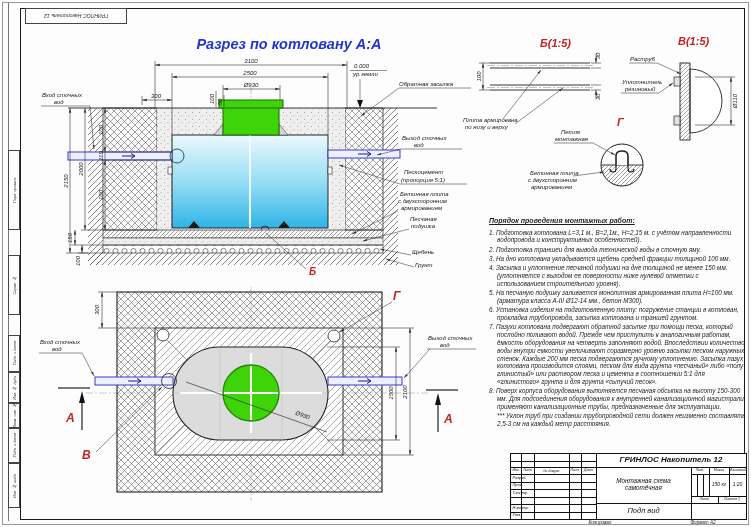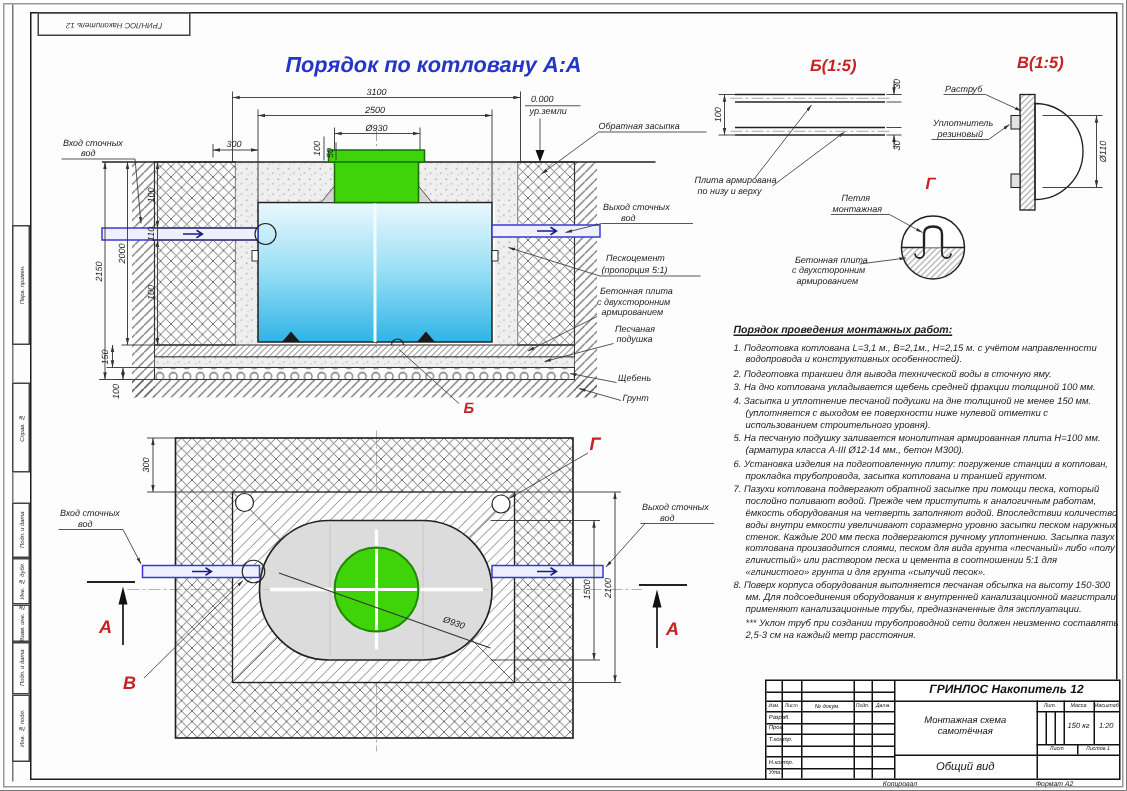--- a/index.html
+++ b/index.html
@@ -69,21 +69,21 @@
   <div class="vstamp" style="top:403px;height:25px">
       <span class="vtext">Взам. инв. №</span>
     </div>
   <div class="vstamp" style="top:428px;height:35px">
       <span class="vtext">Подп. и дата</span>
     </div>
   <div class="vstamp" style="top:463px;height:45px">
       <span class="vtext">Инв. № подл.</span>
     </div>
 
-  <div class="sec-title">Порядок по котловану А:А</div>
+  <div class="sec-title">Разрез по котловану А:А</div>
 
   <svg class="abs" style="left:30px;top:55px" width="445" height="250" viewBox="0 0 445 250">
     <defs>
       <pattern id="s-diag" width="6" height="6" patternUnits="userSpaceOnUse">
           <path d="M0,6 L6,0" stroke="#555" stroke-width="0.7"></path>
         </pattern>
       <pattern id="s-cross" width="7" height="7" patternUnits="userSpaceOnUse">
           <path d="M0,7 L7,0 M0,0 L7,7" stroke="#555" stroke-width="0.55"></path>
         </pattern>
       <pattern id="s-dense" width="4" height="4" patternUnits="userSpaceOnUse">
@@ -469,21 +469,21 @@
     <div class="tcell" style="left:70px;top:13px;width:15px;height:7px;font-size:3.4px">Дата</div>
     <div class="tcell tleft" style="left:0;top:20px;width:24px;height:7.5px;font-size:3.9px">Разраб.</div>
     <div class="tcell tleft" style="left:0;top:27.5px;width:24px;height:7.5px;font-size:3.9px">Пров.</div>
     <div class="tcell tleft" style="left:0;top:35px;width:24px;height:7.5px;font-size:3.9px">Т.контр.</div>
     <div class="tcell tleft" style="left:0;top:50px;width:24px;height:7.5px;font-size:3.9px">Н.контр.</div>
     <div class="tcell tleft" style="left:0;top:57.5px;width:24px;height:7.5px;font-size:3.9px">Утв.</div>
     <div class="tcell" style="left:85px;top:13px;width:95px;height:36px;font-size:6.3px;flex-direction:column">
       <span>Монтажная схема</span>
       <span>самотёчная</span>
     </div>
-    <div class="tcell" style="left:85px;top:49px;width:95px;height:16px;font-size:7.5px">Общий вид</div>
+    <div class="tcell" style="left:85px;top:49px;width:95px;height:16px;font-size:7.5px">Подп вид</div>
     <div class="tcell" style="left:180px;top:13px;width:18px;height:7px;font-size:3.6px">Лит.</div>
     <div class="tcell" style="left:198px;top:13px;width:20px;height:7px;font-size:3.6px">Масса</div>
     <div class="tcell" style="left:218px;top:13px;width:17px;height:7px;font-size:3.6px">Масштаб</div>
     <div class="tcell" style="left:198px;top:20px;width:20px;height:22px;font-size:5px">150 кг</div>
     <div class="tcell" style="left:218px;top:20px;width:17px;height:22px;font-size:5px">1:20</div>
     <div class="tcell" style="left:180px;top:42px;width:27px;height:7px;font-size:3.6px">Лист</div>
     <div class="tcell" style="left:207px;top:42px;width:28px;height:7px;font-size:3.6px">Листов 1</div>
   </div>
 
   <div class="footer-txt" style="left:560px;top:520px;width:80px">Копировал</div>

